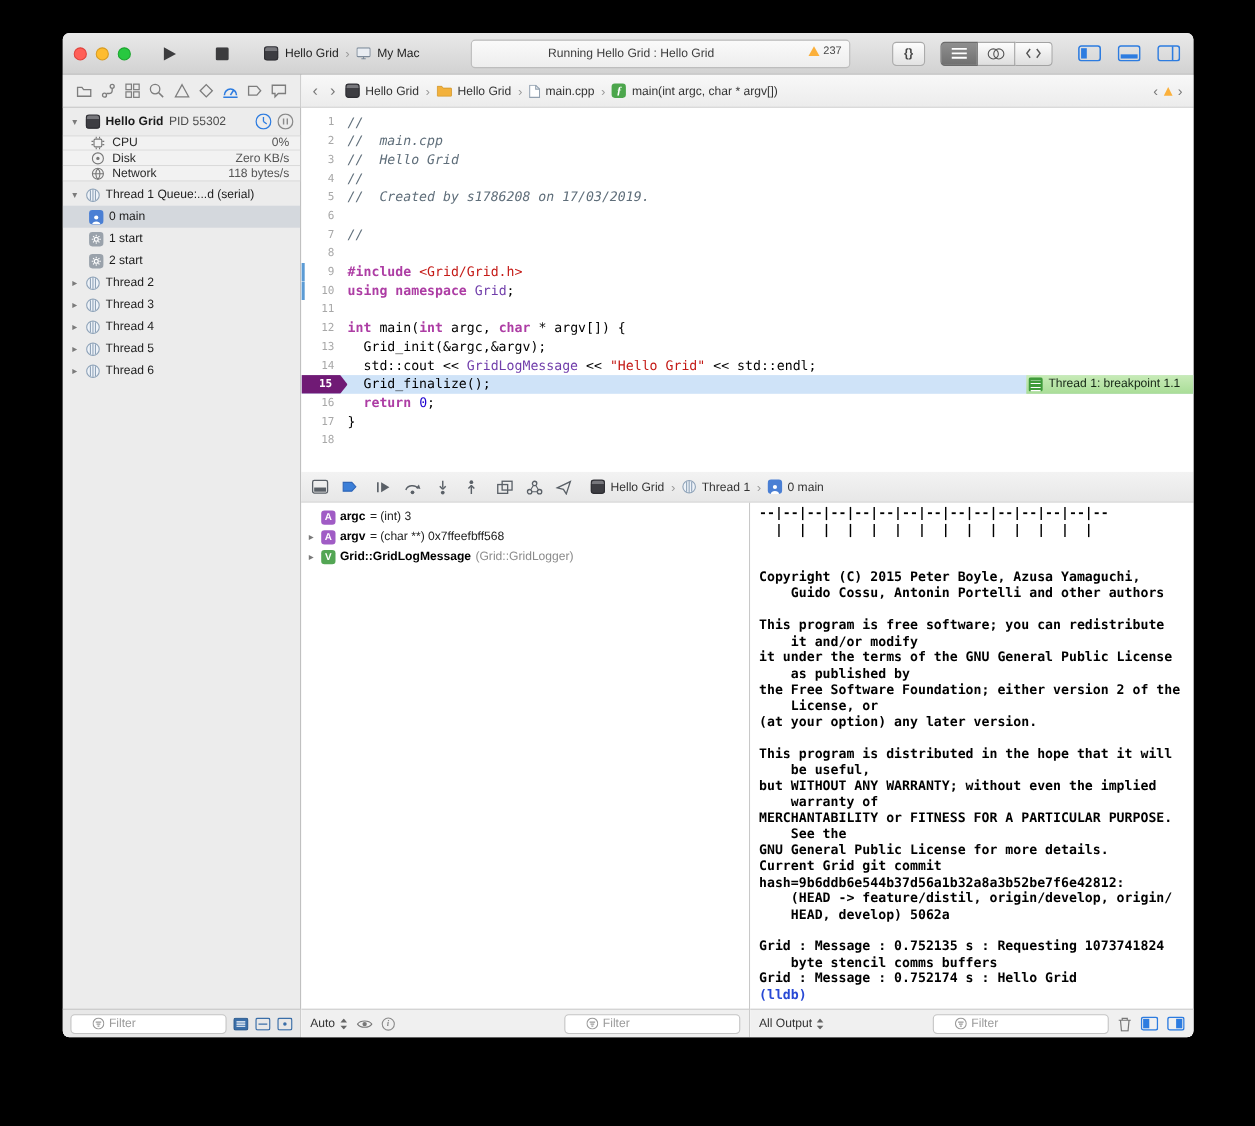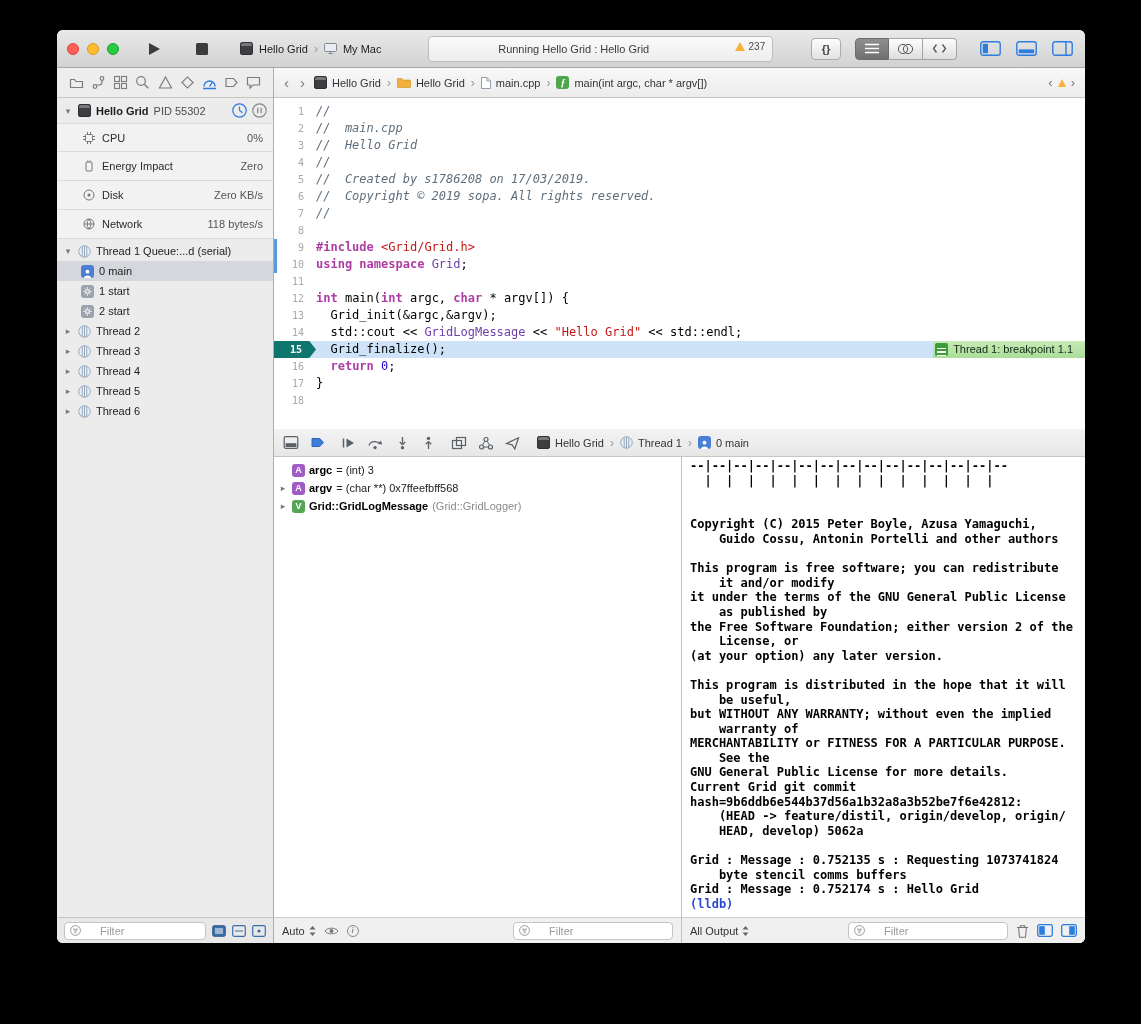--- a/index.html
+++ b/index.html
@@ -54,34 +54,34 @@
 
   .tree{flex:1;overflow:hidden;font-size:11px;color:#1c1c1c;}
   .proc-row{height:25px;display:flex;align-items:center;gap:5px;padding:0 6px;}
   .disc{color:#7a7a7a;font-size:9px;width:10px;text-align:center;cursor:pointer;flex:0 0 10px;}
   .disc-sp{width:10px;flex:0 0 10px;}
   .proc-name{font-weight:bold;}
   .proc-pid{color:#4c4c4c;}
   .proc-btns{margin-left:auto;display:flex;gap:5px;align-items:center;}
   .circ-btn{width:15px;height:15px;border-radius:50%;display:inline-flex;align-items:center;
     justify-content:center;cursor:pointer;}
-  .gauge-row{height:29px;display:flex;align-items:center;gap:7px;padding:0 10px 0 26px;
+  .gauge-row{height:14px;display:flex;align-items:center;gap:7px;padding:0 10px 0 26px;
     background:#f2f2f2;border-bottom:1px solid #dadada;cursor:pointer;}
   #gauge-rows .gauge-row:first-child{border-top:1px solid #dadada;}
   .g-label{color:#2a2a2a;}
   .g-val{margin-left:auto;color:#555;}
   .tree-row{height:20px;display:flex;align-items:center;gap:5px;padding:0 6px;cursor:pointer;}
   .frame-row{padding-left:24px;}
   .frame-row.sel{background:#d4d8dd;}
   .row-label{white-space:nowrap;overflow:hidden;text-overflow:ellipsis;}
 
   .side-bottom{flex:0 0 26px;border-top:1px solid #c6c6c6;background:#e8e8e8;
     display:flex;align-items:center;gap:6px;padding:0 7px;}
   .filter{flex:1;height:18px;background:#fff;border:1px solid #c4c4c4;border-radius:4px;
-    display:flex;align-items:center;gap:19px;padding:0 5px;min-width:0;cursor:text;}
+    display:flex;align-items:center;gap:4px;padding:0 19px;min-width:0;cursor:text;}
   .filt-ph{color:#9b9b9b;font-size:11px;}
   .mini-ic{cursor:pointer;display:inline-flex;}
 
   .content{flex:1;display:flex;flex-direction:column;min-width:0;background:#fff;}
   .jumpbar{flex:0 0 30px;background:linear-gradient(#f8f8f8,#ececec);border-bottom:1px solid #c6c6c6;
     display:flex;align-items:center;padding:0 8px;font-size:11px;color:#333;gap:7px;}
   .nav-arrow{color:#787878;font-size:15px;line-height:1;cursor:pointer;padding:0 2px;}
   .nav-arrow.sm{font-size:13px;}
   .crumbs{display:flex;align-items:center;gap:6px;min-width:0;}
   .crumb{display:flex;align-items:center;gap:5px;cursor:pointer;white-space:nowrap;}
@@ -95,21 +95,21 @@
   .code-line.chg{box-shadow:inset 3px 0 0 #5b9bd5;}
   .gutter{flex:0 0 42px;text-align:right;padding-right:12px;color:#a8a8a8;font-size:10px;}
   .code-text{color:#000;}
   .cm{color:#5f6e7a;font-style:italic;}
   .kw{color:#ad3da4;font-weight:bold;}
   .str{color:#c41a16;}
   .typ{color:#703daa;}
   .num{color:#1c00cf;}
   .pl{color:#000;}
   .code-line.bp{background:#cfe3f8;}
-  .gutter.bp-arrow{background:#0f766e;color:#fff;font-weight:bold;clip-path:polygon(0 0,84% 0,100% 50%,84% 100%,0 100%);
+  .gutter.bp-arrow{background:#701a75;color:#fff;font-weight:bold;clip-path:polygon(0 0,84% 0,100% 50%,84% 100%,0 100%);
     padding-right:14px;cursor:pointer;}
   .bp-note{margin-left:auto;display:flex;align-items:center;gap:5px;height:17px;
     background:linear-gradient(#c8ebb8,#a9dd97);padding:0 12px 0 2px;
     font-family:"Liberation Sans",sans-serif;font-size:11px;color:#152615;white-space:nowrap;}
   .note-ic{width:13px;height:13px;border-radius:2px;background:#3e9b3a;
     background-image:repeating-linear-gradient(#3e9b3a 0 2px,#fff 2px 3.4px);
     background-size:9px 100%;background-position:2px 2.5px;background-repeat:no-repeat;}
 
   
   .debugbar{flex:0 0 28px;background:linear-gradient(#f3f3f3,#e7e7e7);
@@ -324,30 +324,20 @@
                   <rect x="2.5" y="2.5" width="7" height="7" rx="1" fill="none" stroke="#777"></rect>
                   <path d="M4.5 0v2M7.5 0v2M4.5 10v2M7.5 10v2M0 4.5h2M0 7.5h2M10 4.5h2M10 7.5h2" stroke="#777"></path>
                 </svg>
               </span>
               <span class="g-label">CPU</span>
               <span class="g-val">0%</span>
             </div>
             <div class="gauge-row">
               <span>
                 <svg width="12" height="12">
-                  <rect x="3" y="2" width="6" height="9" rx="1" fill="none" stroke="#777"></rect>
-                  <path d="M4.8 2V.5M7.2 2V.5" stroke="#777"></path>
-                </svg>
-              </span>
-              <span class="g-label">Energy Impact</span>
-              <span class="g-val">Zero</span>
-            </div>
-            <div class="gauge-row">
-              <span>
-                <svg width="12" height="12">
                   <circle cx="6" cy="6" r="5" fill="none" stroke="#777"></circle>
                   <circle cx="6" cy="6" r="1.5" fill="#777"></circle>
                 </svg>
               </span>
               <span class="g-label">Disk</span>
               <span class="g-val">Zero KB/s</span>
             </div>
             <div class="gauge-row">
               <span>
                 <svg width="12" height="12">
@@ -506,21 +496,21 @@
         </span>
       </div>
 
       <div class="editor">
         <div id="code-lines">
             <div class="code-line"><span class="gutter">1</span><span class="code-text"><span class="cm">//</span></span></div>
             <div class="code-line"><span class="gutter">2</span><span class="code-text"><span class="cm">//  main.cpp</span></span></div>
             <div class="code-line"><span class="gutter">3</span><span class="code-text"><span class="cm">//  Hello Grid</span></span></div>
             <div class="code-line"><span class="gutter">4</span><span class="code-text"><span class="cm">//</span></span></div>
             <div class="code-line"><span class="gutter">5</span><span class="code-text"><span class="cm">//  Created by s1786208 on 17/03/2019.</span></span></div>
-            <div class="code-line"><span class="gutter">6</span><span class="code-text"><span class="cm">//  Copyright © 2019 sopa. All rights reserved.</span></span></div>
+            <div class="code-line"><span class="gutter">6</span></div>
             <div class="code-line"><span class="gutter">7</span><span class="code-text"><span class="cm">//</span></span></div>
             <div class="code-line"><span class="gutter">8</span><span class="code-text"></span></div>
             <div class="code-line chg"><span class="gutter">9</span><span class="code-text"><span class="kw">#include </span><span class="str">&lt;Grid/Grid.h&gt;</span></span></div>
             <div class="code-line chg"><span class="gutter">10</span><span class="code-text"><span class="kw">using</span><span class="pl"> </span><span class="kw">namespace</span><span class="pl"> </span><span class="typ">Grid</span><span class="pl">;</span></span></div>
             <div class="code-line"><span class="gutter">11</span><span class="code-text"></span></div>
             <div class="code-line"><span class="gutter">12</span><span class="code-text"><span class="kw">int</span><span class="pl"> main(</span><span class="kw">int</span><span class="pl"> argc, </span><span class="kw">char</span><span class="pl"> * argv[]) {</span></span></div>
             <div class="code-line"><span class="gutter">13</span><span class="code-text"><span class="pl">  Grid_init(&amp;argc,&amp;argv);</span></span></div>
             <div class="code-line"><span class="gutter">14</span><span class="code-text"><span class="pl">  std::cout &lt;&lt; </span><span class="typ">GridLogMessage</span><span class="pl"> &lt;&lt; </span><span class="str">"Hello Grid"</span><span class="pl"> &lt;&lt; std::endl;</span></span></div>
             <div class="code-line bp"><span class="gutter bp-arrow">15</span><span class="code-text"><span class="pl">  Grid_finalize();</span></span><span class="bp-note">
                 <span class="note-ic"></span>

